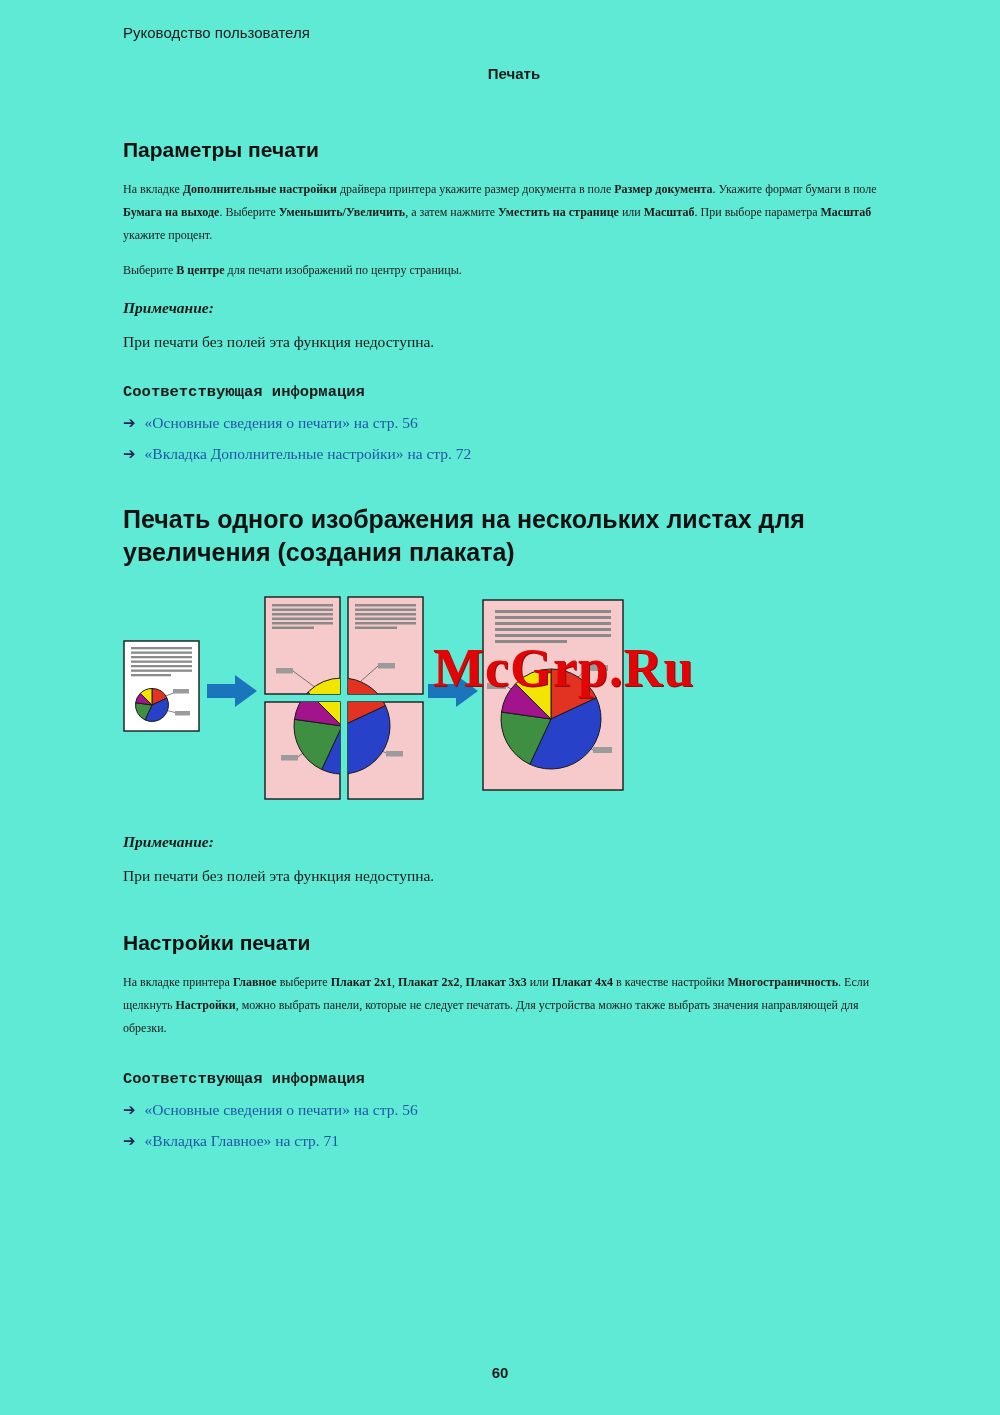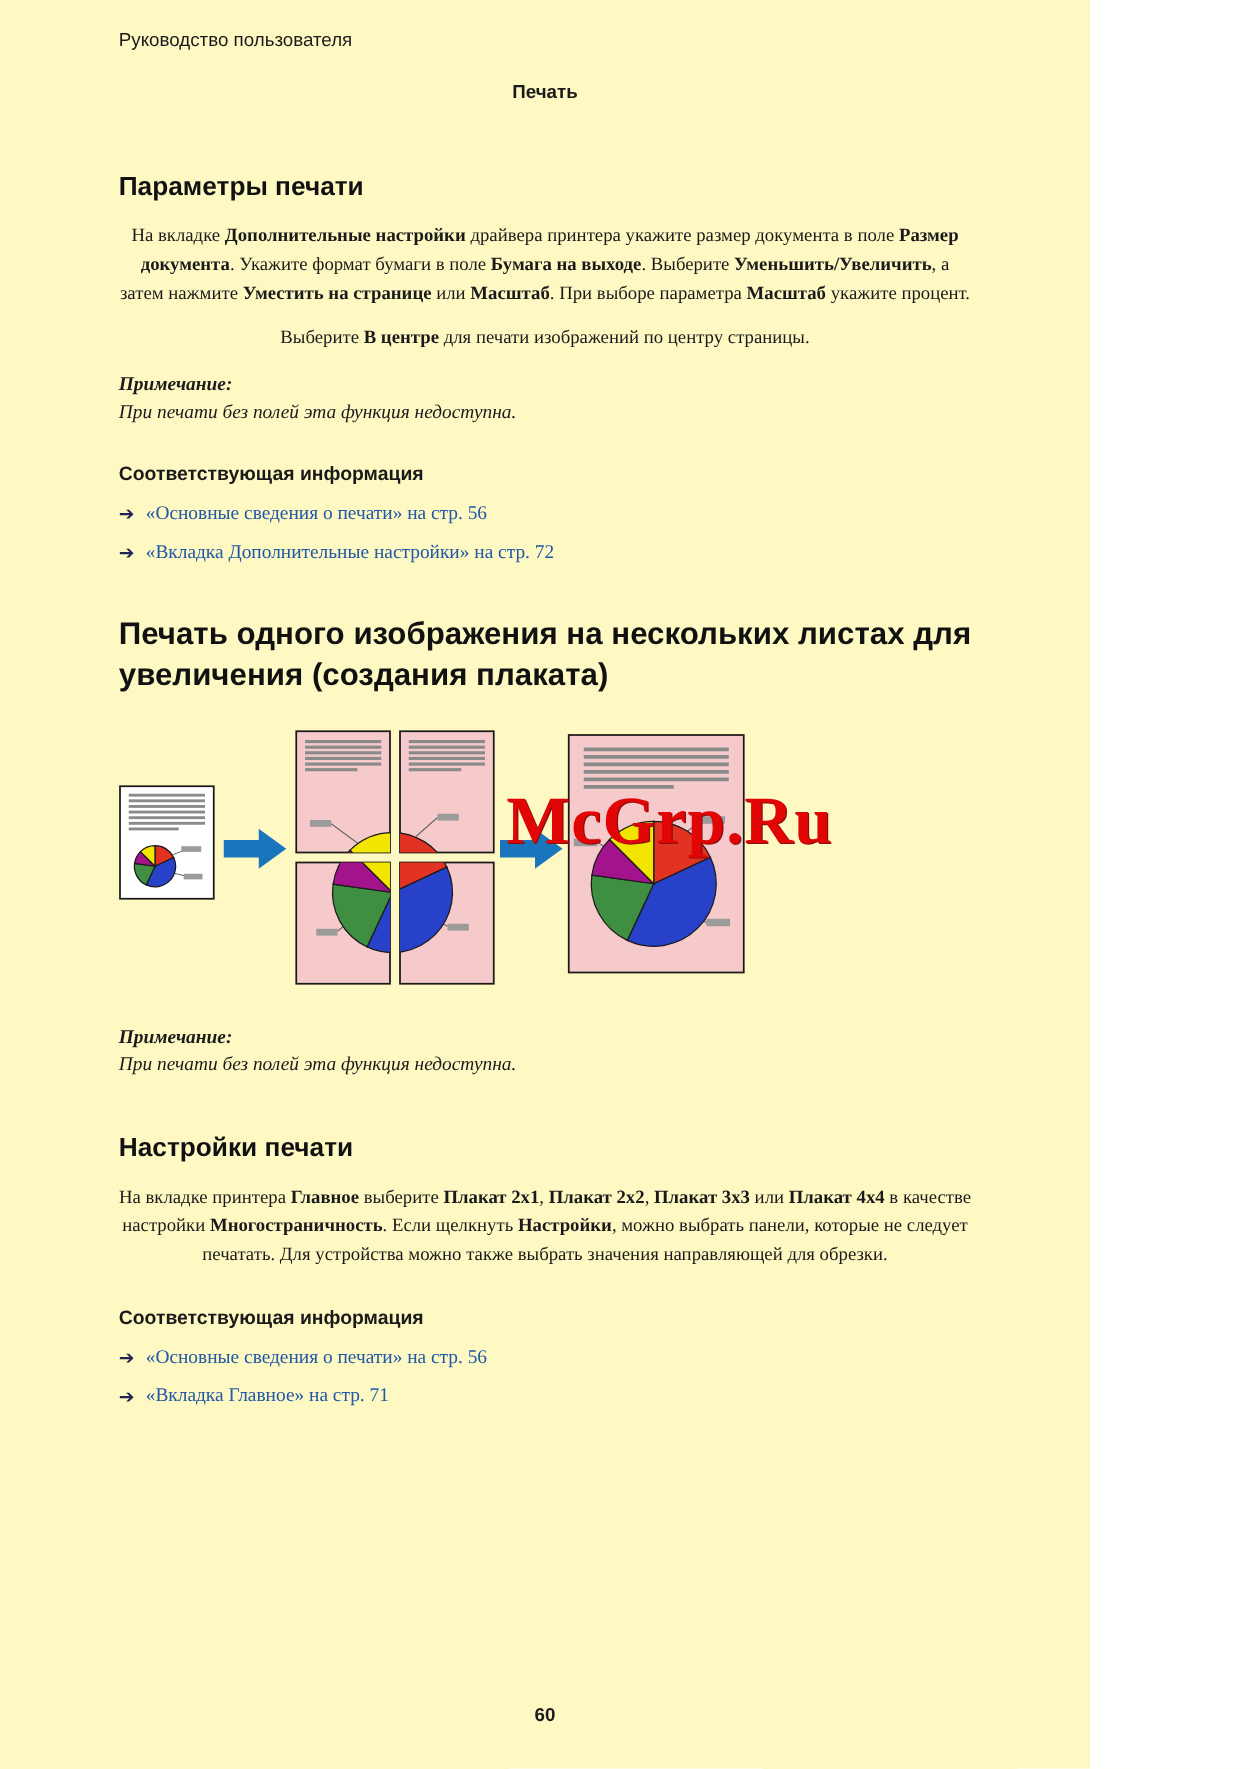--- a/index.html
+++ b/index.html
@@ -1,35 +1,36 @@
 <!DOCTYPE html>
 <html><head>
 <meta charset="utf-8">
 <style>
   * { margin: 0; padding: 0; box-sizing: border-box; }
   html, body { background: #ffffff; }
   .page {
-    width: 872px; height: 1415px; position: relative;
-    background: #fef9c3; color: #1a1a1a;
+    width: 1000px; height: 1415px; position: relative;
+    background: #5eead4; color: #1a1a1a;
     font-family: "Liberation Serif", serif;
     overflow: hidden;
+    padding-left: 28px;
   }
   .content { padding: 24px 95px 0 95px; }
   .doc-title { font-family: "Liberation Sans", sans-serif; font-size: 15px; color: #1a1a1a; }
   .chapter  { text-align: center; font-family: "Liberation Sans", sans-serif; font-weight: bold; font-size: 15px; margin-top: 24px; }
   .h2 { font-family: Liberation Sans, sans-serif; font-weight: bold; font-size: 21px; margin-top: 56px; color: #111; }
   .h2.tight { margin-top: 44px; }
   .h1 { font-family: "Liberation Sans", sans-serif; font-weight: bold; font-size: 25px; line-height: 1.32; margin-top: 40px; max-width: 820px; color: #111; }
-  .body { font-size: 15px; line-height: 23px; margin-top: 16px; max-width: 812px; text-align: center; }
+  .body { font-size: 12px; line-height: 23px; margin-top: 16px; max-width: 812px; }
   .body.tight { margin-top: 12px; }
   .b { font-weight: bold; }
   .note { margin-top: 15px; }
   .note-label { font-weight: bold; font-style: italic; font-size: 15.5px; line-height: 22px; }
-  .note-text  { font-style: italic; font-size: 15.5px; line-height: 22px; }
-  .related-title { font-family: Liberation Sans, sans-serif; font-weight: bold; font-size: 15.5px; margin-top: 30px; }
+  .note-text  { font-size: 15.5px; line-height: 22px; margin-top: 12px; }
+  .related-title { font-family: Liberation Mono, monospace; font-weight: bold; font-size: 15.5px; margin-top: 30px; }
   .link-row { margin-top: 13px; display: flex; align-items: center; gap: 9px; }
   .arrow-glyph { color: #222255; font-size: 15px; font-family: "DejaVu Sans", sans-serif; line-height: 1; }
   .link { color: #2057a7; font-size: 15.5px; text-decoration: none; cursor: pointer; }
   .illustration { position: relative; width: 640px; height: 214px; margin-top: 26px; }
   .watermark {
     position: absolute; left: 310px; top: 42px;
     font-family: "Liberation Serif", serif; font-weight: bold;
     font-size: 54px; color: #e10505; text-shadow: 1px 1px 0 #8c0f0f;
     white-space: nowrap; letter-spacing: 1px;
   }

